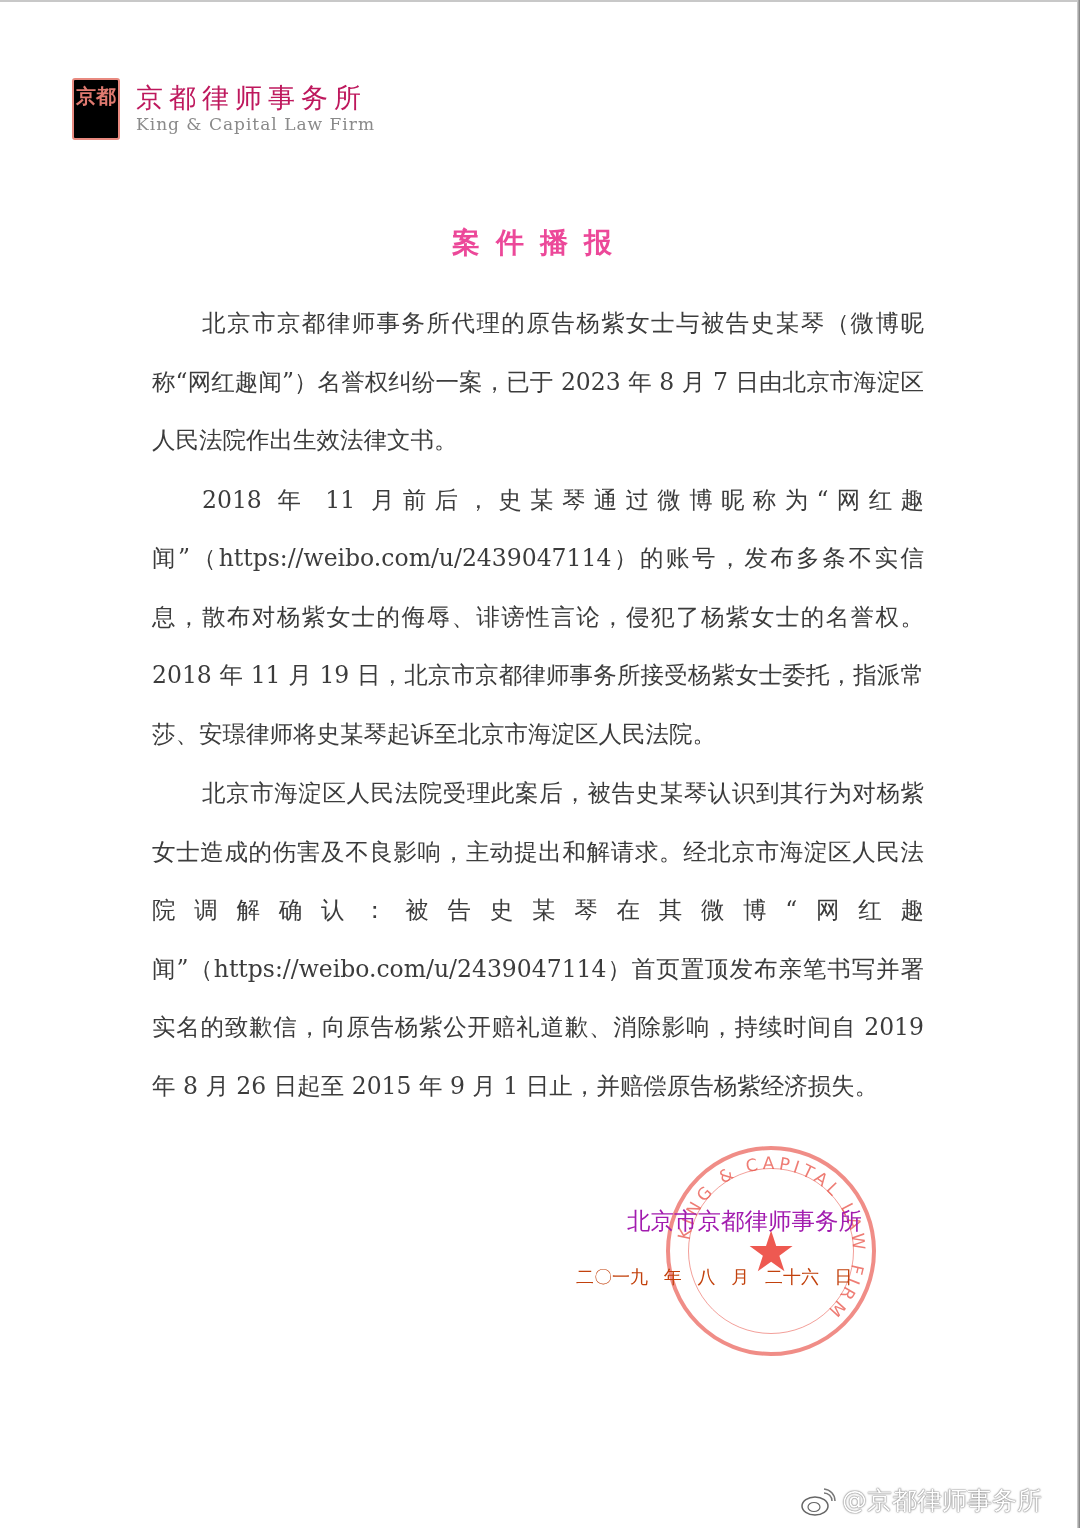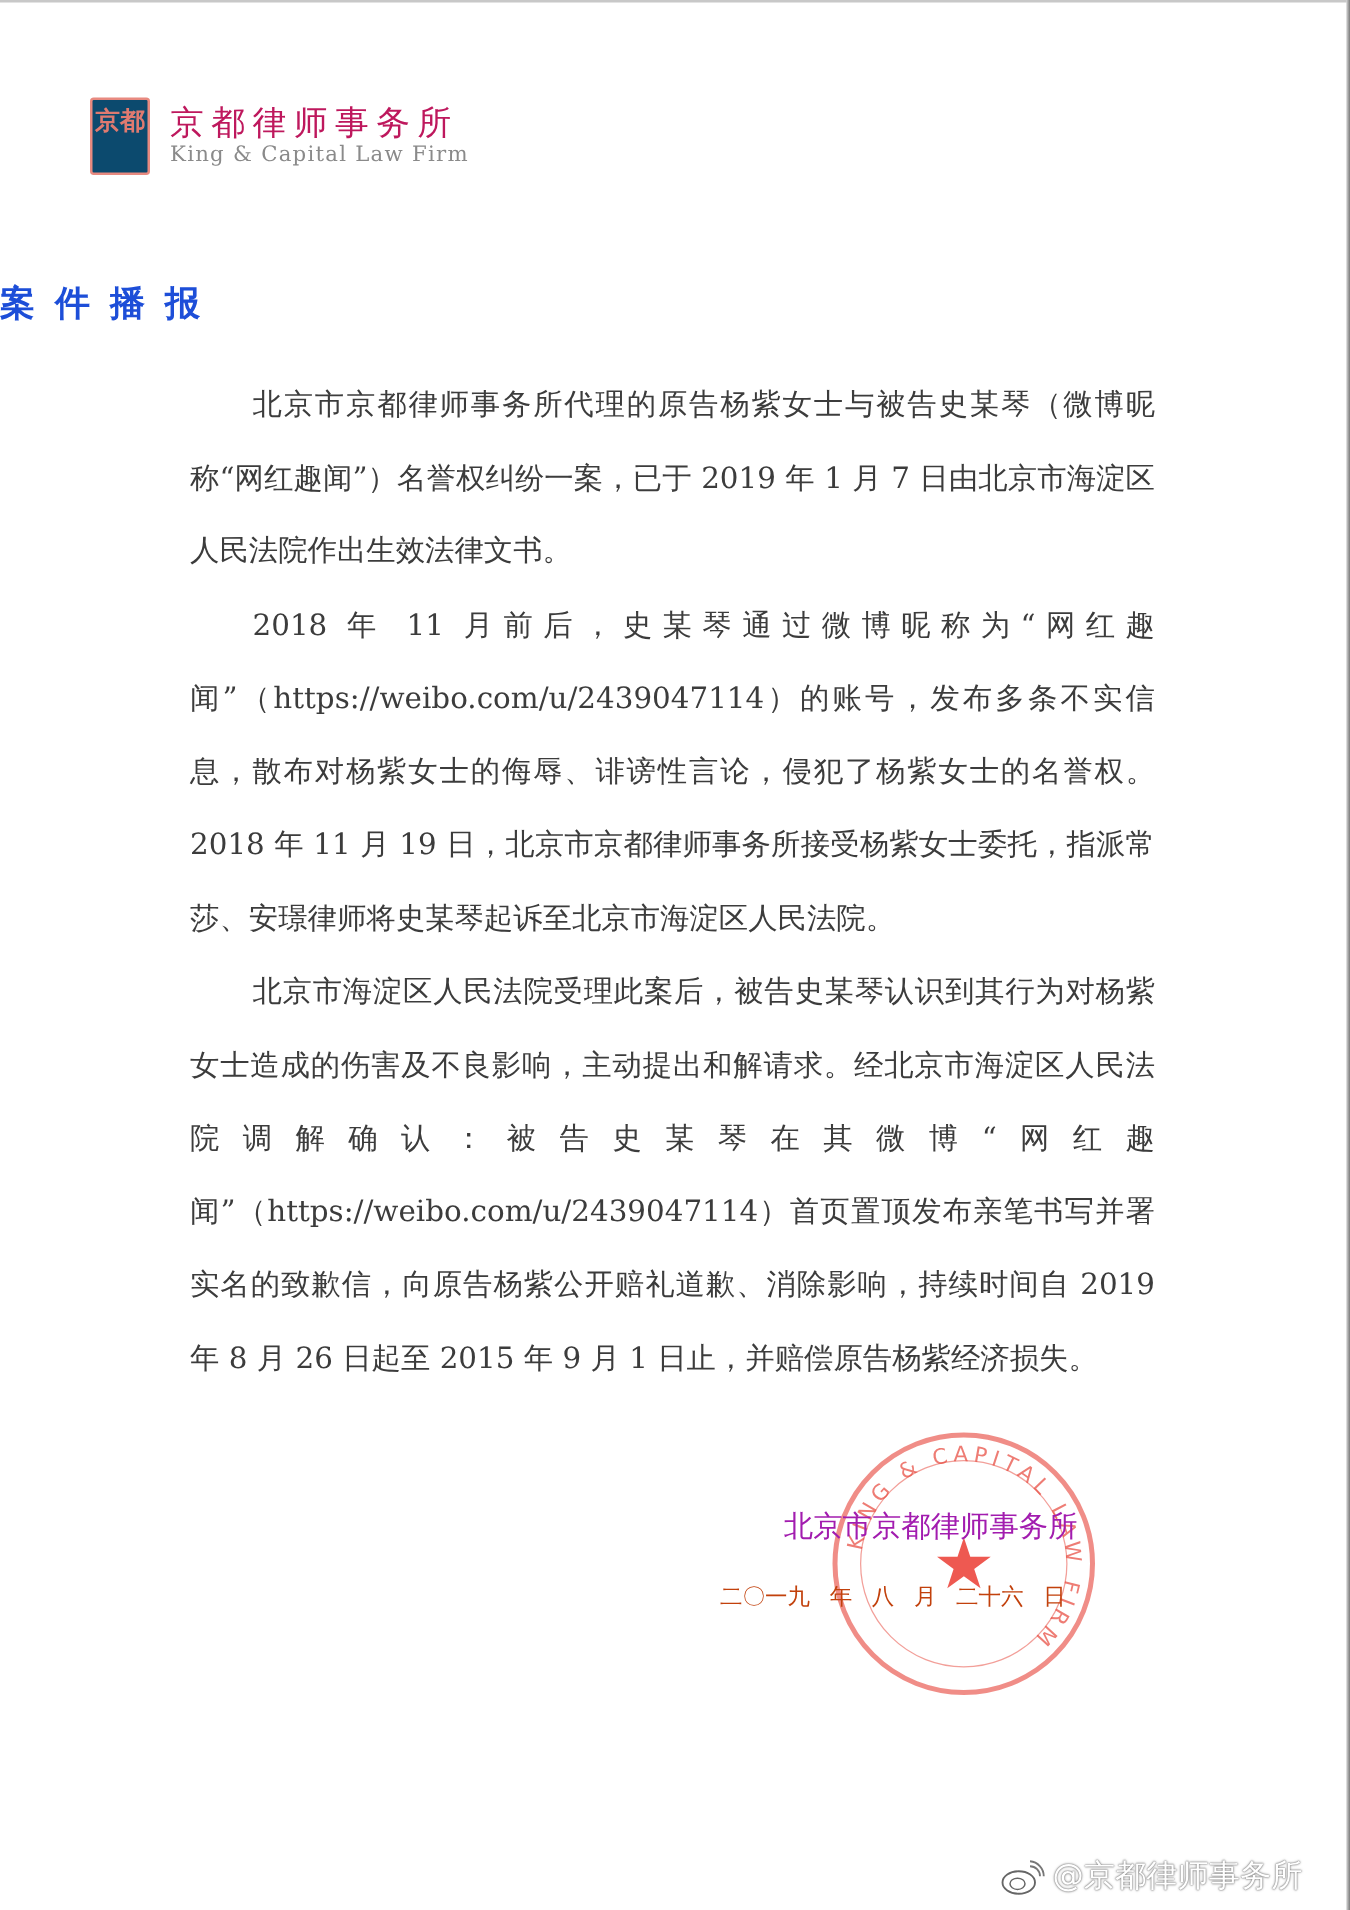--- a/index.html
+++ b/index.html
@@ -15,39 +15,39 @@
   }
   .page-edge-top {
     position: absolute; top: 0; left: 0; width: 1080px; height: 2px;
     background: #c8c8c8;
   }
   
   .letterhead { position: absolute; left: 72px; top: 78px; height: 64px; }
   .seal-logo {
     position: absolute; left: 0; top: 0; width: 48px; height: 62px;
     border: 2px solid #e88a80; border-radius: 3px; box-sizing: border-box;
-    background: #0c4a6e; color: #e07a70;
+    background: #000000; color: #e07a70;
     font-family: "DejaVu Sans", sans-serif; font-size: 20px; line-height: 28px;
     text-align: center; font-weight: bold; padding-top: 2px;
   }
   .firm-cn {
     position: absolute; left: 64px; top: 2px; white-space: nowrap;
     font-family: "DejaVu Sans", sans-serif; font-size: 27px; letter-spacing: 6px;
     color: #be185d; font-weight: 300;
   }
   .firm-en {
     position: absolute; left: 64px; top: 36px; white-space: nowrap;
     font-family: "DejaVu Serif", serif; font-size: 17px; letter-spacing: 1px;
     color: #8a8a8a;
   }
   
   .title {
-    position: absolute; left: 0; width: 1080px; top: 224px; 
+    position: absolute; left: 0; width: 1080px; top: 224px; text-align: center;
     font-family: "DejaVu Sans", sans-serif; font-weight: bold;
-    font-size: 28px; letter-spacing: 16px; color: #1d4ed8;
+    font-size: 28px; letter-spacing: 16px; color: #ec4899;
   }
   
   .body-text {
     position: absolute; left: 152px; top: 294px; width: 772px;
     font-size: 23.5px; line-height: 58.5px; color: #3c3c3c;
     text-align: justify;
   }
   .para { margin: 0; text-indent: 50px; }
   .para.p2 { margin-top: 1px; }
   
@@ -93,21 +93,21 @@
 
 <div class="letterhead">
   <div class="seal-logo">京都</div>
   <div class="firm-cn">京都律师事务所</div>
   <div class="firm-en">King &amp; Capital Law Firm</div>
 </div>
 
 <div class="title">案件播报</div>
 
 <div class="body-text">
-  <p class="para">北京市京都律师事务所代理的原告杨紫女士与被告史某琴（微博昵称“网红趣闻”）名誉权纠纷一案，已于 2019 年 1 月 7 日由北京市海淀区人民法院作出生效法律文书。</p>
+  <p class="para">北京市京都律师事务所代理的原告杨紫女士与被告史某琴（微博昵称“网红趣闻”）名誉权纠纷一案，已于 2023 年 8 月 7 日由北京市海淀区人民法院作出生效法律文书。</p>
   <p class="para p2">2018 年 11 月前后，史某琴通过微博昵称为“网红趣闻”（https://weibo.com/u/2439047114）的账号，发布多条不实信息，散布对杨紫女士的侮辱、诽谤性言论，侵犯了杨紫女士的名誉权。2018 年 11 月 19 日，北京市京都律师事务所接受杨紫女士委托，指派常莎、安璟律师将史某琴起诉至北京市海淀区人民法院。</p>
   <p class="para p2">北京市海淀区人民法院受理此案后，被告史某琴认识到其行为对杨紫女士造成的伤害及不良影响，主动提出和解请求。经北京市海淀区人民法院调解确认：被告史某琴在其微博“网红趣闻”（https://weibo.com/u/2439047114）首页置顶发布亲笔书写并署实名的致歉信，向原告杨紫公开赔礼道歉、消除影响，持续时间自 2019 年 8 月 26 日起至 2015 年 9 月 1 日止，并赔偿原告杨紫经济损失。</p>
 </div>
 
 <div class="stamp">
   <svg class="stamp-ring-text" viewBox="0 0 202 202">
     <defs>
       <path id="ringPath" d="M 101,101 m -82,0 a 82,82 0 1,1 164,0 a 82,82 0 1,1 -164,0"></path>
     </defs>
     <text font-family="DejaVu Sans, sans-serif" font-size="17" fill="rgba(232,80,70,0.75)" letter-spacing="4">

